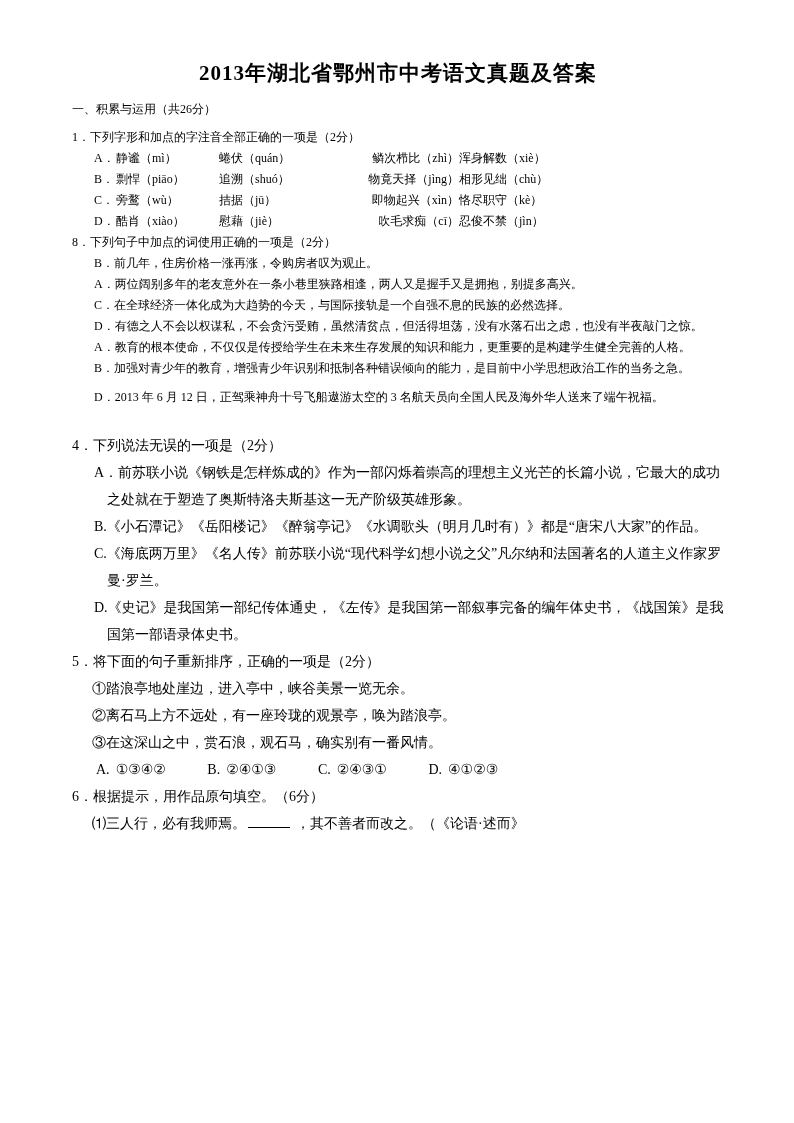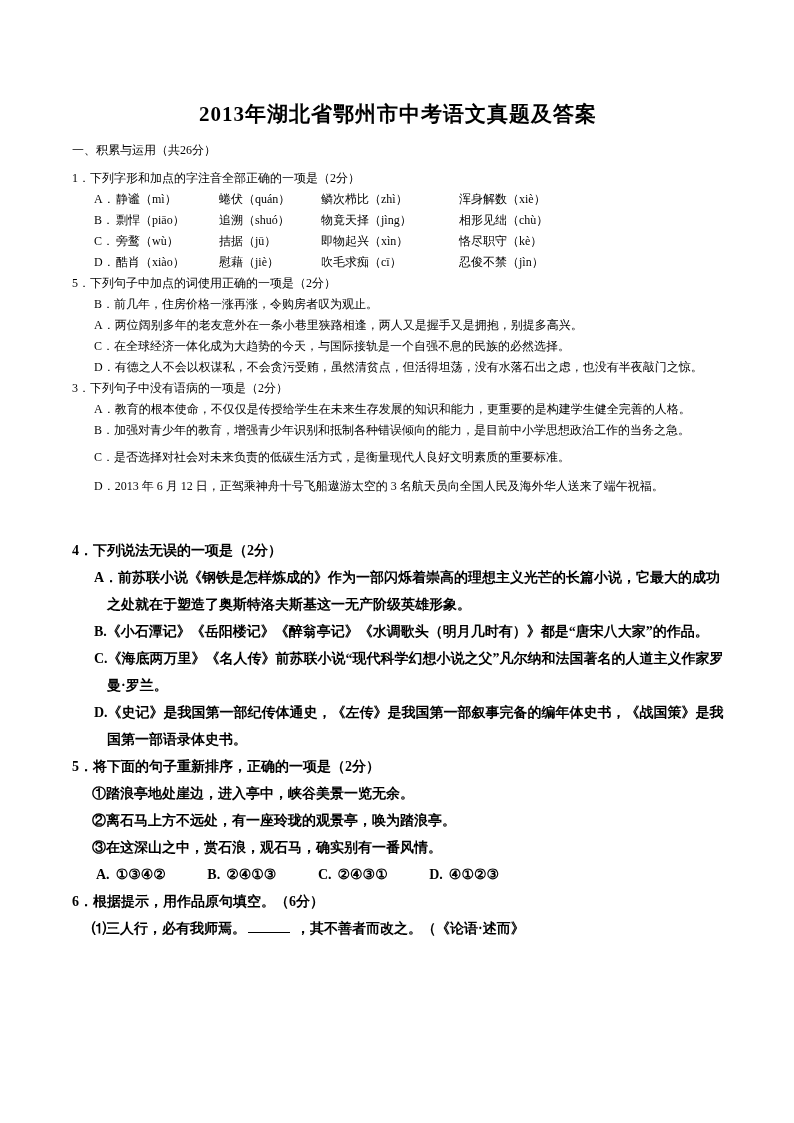--- a/index.html
+++ b/index.html
@@ -2,21 +2,21 @@
 <html><head>
 <meta charset="utf-8">
 <style>
   html, body { margin: 0; padding: 0; background: #ffffff; }
   body {
     width: 794px; height: 1123px;
     font-family: "Liberation Serif", "DejaVu Serif", serif;
     color: #000;
     overflow: hidden;
   }
-  .page { padding: 102px 70px 0 72px; }
+  .page { padding: 61px 70px 0 72px; }
 
   .title {
     font-size: 21px; font-weight: bold; text-align: center;
     margin: 0 0 14px 0; line-height: 24px; letter-spacing: 1px;
   }
 
   .lh21 { font-size: 12px; line-height: 21px; }
   .lh27 { font-size: 14px; line-height: 27px; }
 
   p { margin: 0; }
@@ -24,24 +24,24 @@
   .stem { margin: 0; }
   .stem-gap { margin-bottom: 0; }
 
   
   .option { padding-left: 35px; text-indent: -13px; }
   .q1row  { padding-left: 22px; text-indent: 0; white-space: nowrap; }
 
   .olabel { display: inline-block; min-width: 22px; }
   .c0 { display: inline-block; min-width: 103px; }
   .c1 { display: inline-block; min-width: 102px; }
-  .c2 { display: inline-block; min-width: 138px; }
+  .c2 { display: inline-block; min-width: 138px; text-align: right; }
   .c3 { display: inline-block; text-align: center; }
 
-  .qblock-b { margin-top: 40px; font-weight: bold; }
+  .qblock-b { margin-top: 24px; }
 
   .sentence { padding-left: 20px; }
   .answers  { padding-left: 24px; }
   .ans-group { margin-right: 38px; }
   .ans-group .ans-label { margin-right: 6px; }
 
   .fill-line { padding-left: 20px; }
   .blank {
     display: inline-block; width: 42px; height: 14px;
     border-bottom: 1px solid #000;
@@ -60,32 +60,30 @@
 
     <div>
       <p class="stem stem-gap">1．下列字形和加点的字注音全部正确的一项是（2分）</p>
       <p class="option q1row"><span class="olabel">A．</span><span class="c0">静谧（mì）</span><span class="c1">蜷伏（quán）</span><span class="c2">鳞次栉比（zhì）</span><span class="c3">浑身解数（xiè）</span></p>
       <p class="option q1row"><span class="olabel">B．</span><span class="c0">剽悍（piāo）</span><span class="c1">追溯（shuó）</span><span class="c2">物竟天择（jìng）</span><span class="c3">相形见绌（chù）</span></p>
       <p class="option q1row"><span class="olabel">C．</span><span class="c0">旁鹜（wù）</span><span class="c1">拮据（jū）</span><span class="c2">即物起兴（xìn）</span><span class="c3">恪尽职守（kè）</span></p>
       <p class="option q1row"><span class="olabel">D．</span><span class="c0">酷肖（xiào）</span><span class="c1">慰藉（jiè）</span><span class="c2">吹毛求痴（cī）</span><span class="c3">忍俊不禁（jìn）</span></p>
     </div>
 
     <div>
-      <p class="stem">5．下列句子中加点的词使用正确的一项是（2分）</p>
+      <p class="stem">8．下列句子中加点的词使用正确的一项是（2分）</p>
       <p class="option">B．前几年，住房价格一涨再涨，令购房者叹为观止。</p>
       <p class="option">A．两位阔别多年的老友意外在一条小巷里狭路相逢，两人又是握手又是拥抱，别提多高兴。</p>
       <p class="option">C．在全球经济一体化成为大趋势的今天，与国际接轨是一个自强不息的民族的必然选择。</p>
       <p class="option">D．有德之人不会以权谋私，不会贪污受贿，虽然清贫点，但活得坦荡，没有水落石出之虑，也没有半夜敲门之惊。</p>
     </div>
 
     <div>
-      <p class="stem">3．下列句子中没有语病的一项是（2分）</p>
       <p class="option">A．教育的根本使命，不仅仅是传授给学生在未来生存发展的知识和能力，更重要的是构建学生健全完善的人格。</p>
       <p class="option">B．加强对青少年的教育，增强青少年识别和抵制各种错误倾向的能力，是目前中小学思想政治工作的当务之急。</p>
-      <p class="option" style="margin-top:6px">C．是否选择对社会对未来负责的低碳生活方式，是衡量现代人良好文明素质的重要标准。</p>
       <p class="option" style="margin-top:8px">D．2013 年 6 月 12 日，正驾乘神舟十号飞船遨游太空的 3 名航天员向全国人民及海外华人送来了端午祝福。</p>
     </div>
   </div>
 
   <div class="lh27 qblock-b">
 
     <div>
       <p class="stem">4．下列说法无误的一项是（2分）</p>
       <p class="option">A．前苏联小说《钢铁是怎样炼成的》作为一部闪烁着崇高的理想主义光芒的长篇小说，它最大的成功之处就在于塑造了奥斯特洛夫斯基这一无产阶级英雄形象。</p>
       <p class="option">B.《小石潭记》《岳阳楼记》《醉翁亭记》《水调歌头（明月几时有）》都是“唐宋八大家”的作品。</p>

